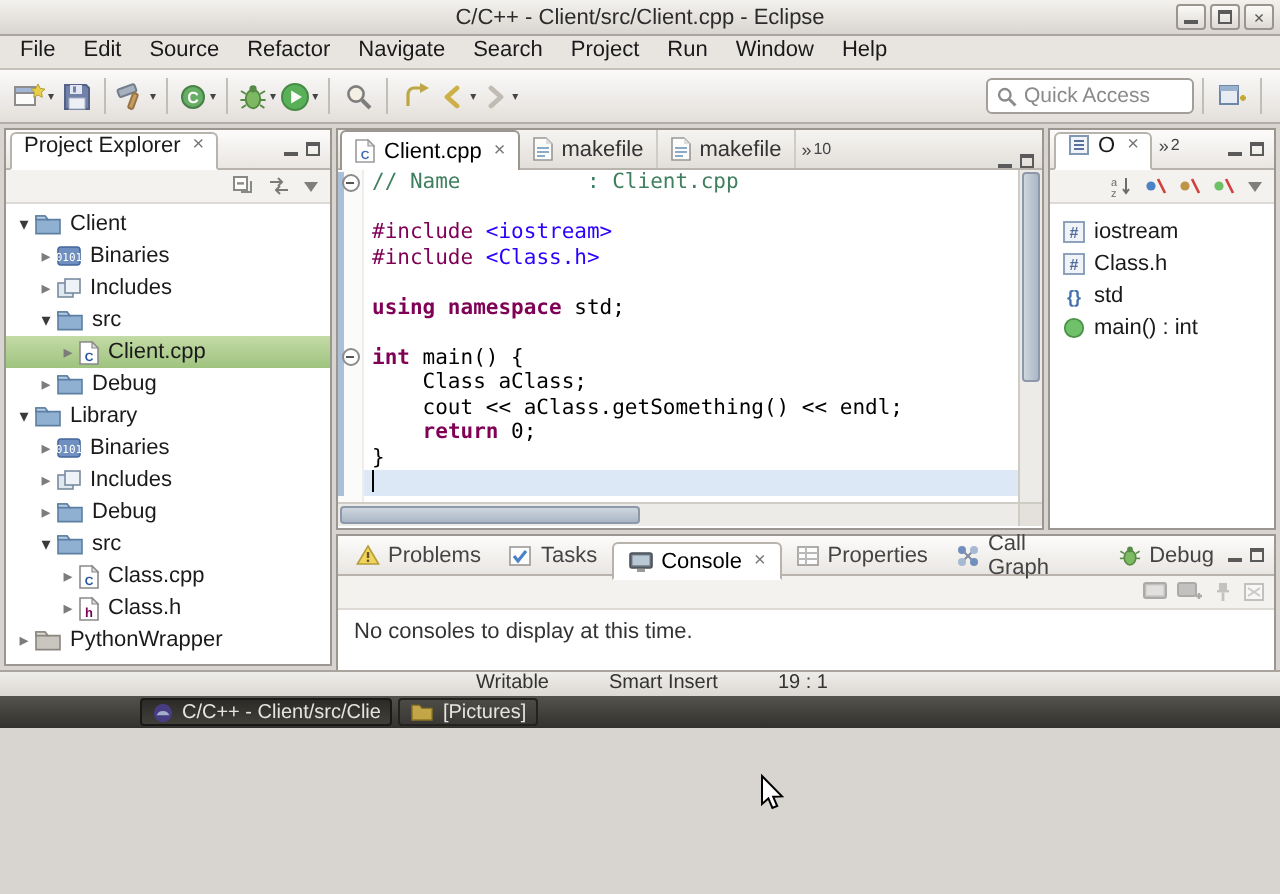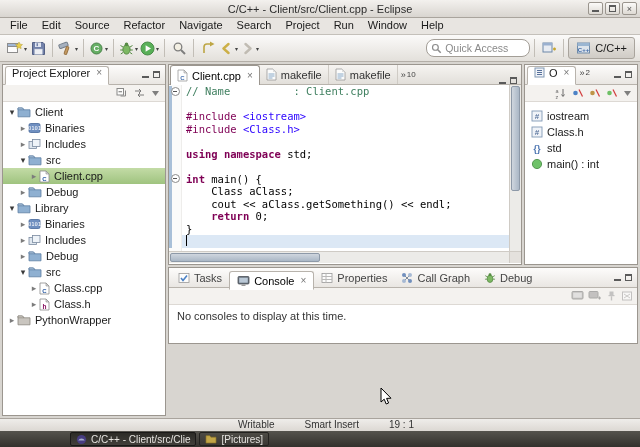--- a/index.html
+++ b/index.html
@@ -1,32 +1,32 @@
 <!DOCTYPE html>
 <html><head>
 <meta charset="utf-8">
 <style>
 *{margin:0;padding:0;box-sizing:border-box}
 html,body{width:640px;height:447px}
 body{font-family:"Liberation Sans",sans-serif;font-size:11px;color:#1a1a1a;background:#d8d5d0;overflow:hidden;position:relative}
-.win{width:640px;height:447px;display:flex;flex-direction:column}
+.win{width:640px;height:364px;display:flex;flex-direction:column}
 .titlebar{height:18px;background:linear-gradient(#f3f1ee,#d9d5d0);border-bottom:1px solid #a9a49d;display:flex;align-items:center;position:relative;flex:none}
 .title{flex:1;text-align:center;font-size:11px;color:#2b2b2b}
 .winbtns{position:absolute;right:3px;top:2px;display:flex;gap:2px}
 .wb{width:15px;height:13px;border:1px solid #9a958e;border-radius:2px;background:linear-gradient(#fbfaf8,#dedad4);display:flex;align-items:center;justify-content:center;font-size:9px;color:#555}
 .g-min{display:inline-block;width:7px;height:6px;border-bottom:2px solid #5a5a5a}
 .g-max{display:inline-block;width:7px;height:7px;border:1px solid #5a5a5a;border-top-width:2px}
 .menubar{height:17px;background:#e8e5e1;border-bottom:1px solid #c4c0ba;display:flex;padding-left:3px;flex:none}
 .menu-item{padding:1px 7px;font-size:11px}
 .toolbar{height:27px;background:linear-gradient(#fbfaf9,#e3e0db);border-bottom:1px solid #b3aea7;display:flex;align-items:center;padding:0 5px;flex:none}
 .tb-left{display:flex;align-items:center}
 .tb-btn{height:22px;min-width:20px;padding:0 1px;display:flex;align-items:center;justify-content:center;border-radius:3px}
 .dd-arrow{font-size:6px;color:#444;margin-left:1px}
 .tb-sep{width:1px;height:18px;background:#c2beb7;margin:0 4px}
-.quick-access{margin-left:auto;width:104px;height:18px;border:1px solid #a39e97;border-radius:8px;background:#fff;display:flex;align-items:center;padding:0 4px;gap:3px}
+.quick-access{margin-left:auto;width:104px;height:18px;border:1px solid #a39e97;border-radius:3px;background:#fff;display:flex;align-items:center;padding:0 4px;gap:3px}
 .qa-text{color:#8a8a8a;font-size:10.5px}
 .persp{display:flex;align-items:center;gap:4px;height:22px;padding:0 7px;border:1px solid #a9a49d;border-radius:3px;background:linear-gradient(#e9e6e2,#d0ccc6);font-size:11px}
 .main{flex:1;display:flex;padding:2px;background:#d8d5d0;min-height:0}
 .panel{background:#fff;border:1px solid #9b968f;display:flex;flex-direction:column;min-height:0}
 .explorer{width:164px;margin-right:2px;flex:none}
 .rightcol{flex:1;display:flex;flex-direction:column;min-width:0}
 .toprow{height:201px;display:flex;flex:none}
 .editor{flex:1;margin-right:2px;min-width:0}
 .outline{width:114px;flex:none}
 .console{height:77px;margin-top:2px;flex:none}
@@ -227,30 +227,20 @@
     </div>
     <div class="tb-sep"></div>
     <div class="tb-btn">
         <svg width="15" height="14" viewBox="0 0 15 14">
           <rect x="1" y="2" width="9" height="9" fill="#e8ecf2" stroke="#6c87a8"></rect>
           <rect x="1" y="2" width="9" height="2.5" fill="#9ab0cf"></rect>
           <path d="M11 8 h3 M12.5 6.5 v3" stroke="#c7a62c" stroke-width="1.4"></path>
         </svg>
       </div>
     <div class="tb-sep"></div>
-    <div class="persp">
-      <span class="ticon">
-          <svg width="15" height="14" viewBox="0 0 15 14">
-            <rect x="1.5" y="2" width="12" height="10" fill="#dde6f0" stroke="#5d7fa3"></rect>
-            <rect x="1.5" y="2" width="12" height="3" fill="#8fb0d1"></rect>
-            <text x="7.5" y="10.6" font-size="6" fill="#2456a0" text-anchor="middle" font-weight="bold" font-family="sans-serif">C++</text>
-          </svg>
-        </span>
-      <span>C/C++</span>
-    </div>
   </div>
 
   <div class="main">
 
     <div class="panel explorer">
       <div class="phead">
         <div class="ptab active">
           <span>Project Explorer</span>
           <span class="tclose">×</span>
         </div>
@@ -624,20 +614,30 @@
             </div>
         </div>
 
       </div>
 
       <div class="panel console">
         <div class="phead">
           <span style="display:flex;align-items:center;height:100%">
               <div class="ctab">
                 <span class="ticon">
+                  <svg width="12" height="11" viewBox="0 0 12 11">
+                    <polygon points="6,1 11.3,10 0.7,10" fill="#f2cf45" stroke="#a8901a" stroke-width="0.8"></polygon>
+                    <rect x="5.4" y="4" width="1.2" height="3" fill="#4a3d0d"></rect>
+                    <rect x="5.4" y="7.8" width="1.2" height="1.2" fill="#4a3d0d"></rect>
+                  </svg>
+                </span>
+                <span>Problems</span>
+              </div>
+              <div class="ctab">
+                <span class="ticon">
                   <svg width="12" height="12" viewBox="0 0 12 12">
                     <rect x="1" y="1.5" width="10" height="9" fill="#fff" stroke="#8a8a8a" stroke-width="0.8"></rect>
                     <path d="M3 6 l2 2.5 4 -5" fill="none" stroke="#2f6fbf" stroke-width="1.6"></path>
                   </svg>
                 </span>
                 <span>Tasks</span>
               </div>
               <div class="ctab active">
                 <span class="ticon">
                   <svg width="13" height="12" viewBox="0 0 13 12">

